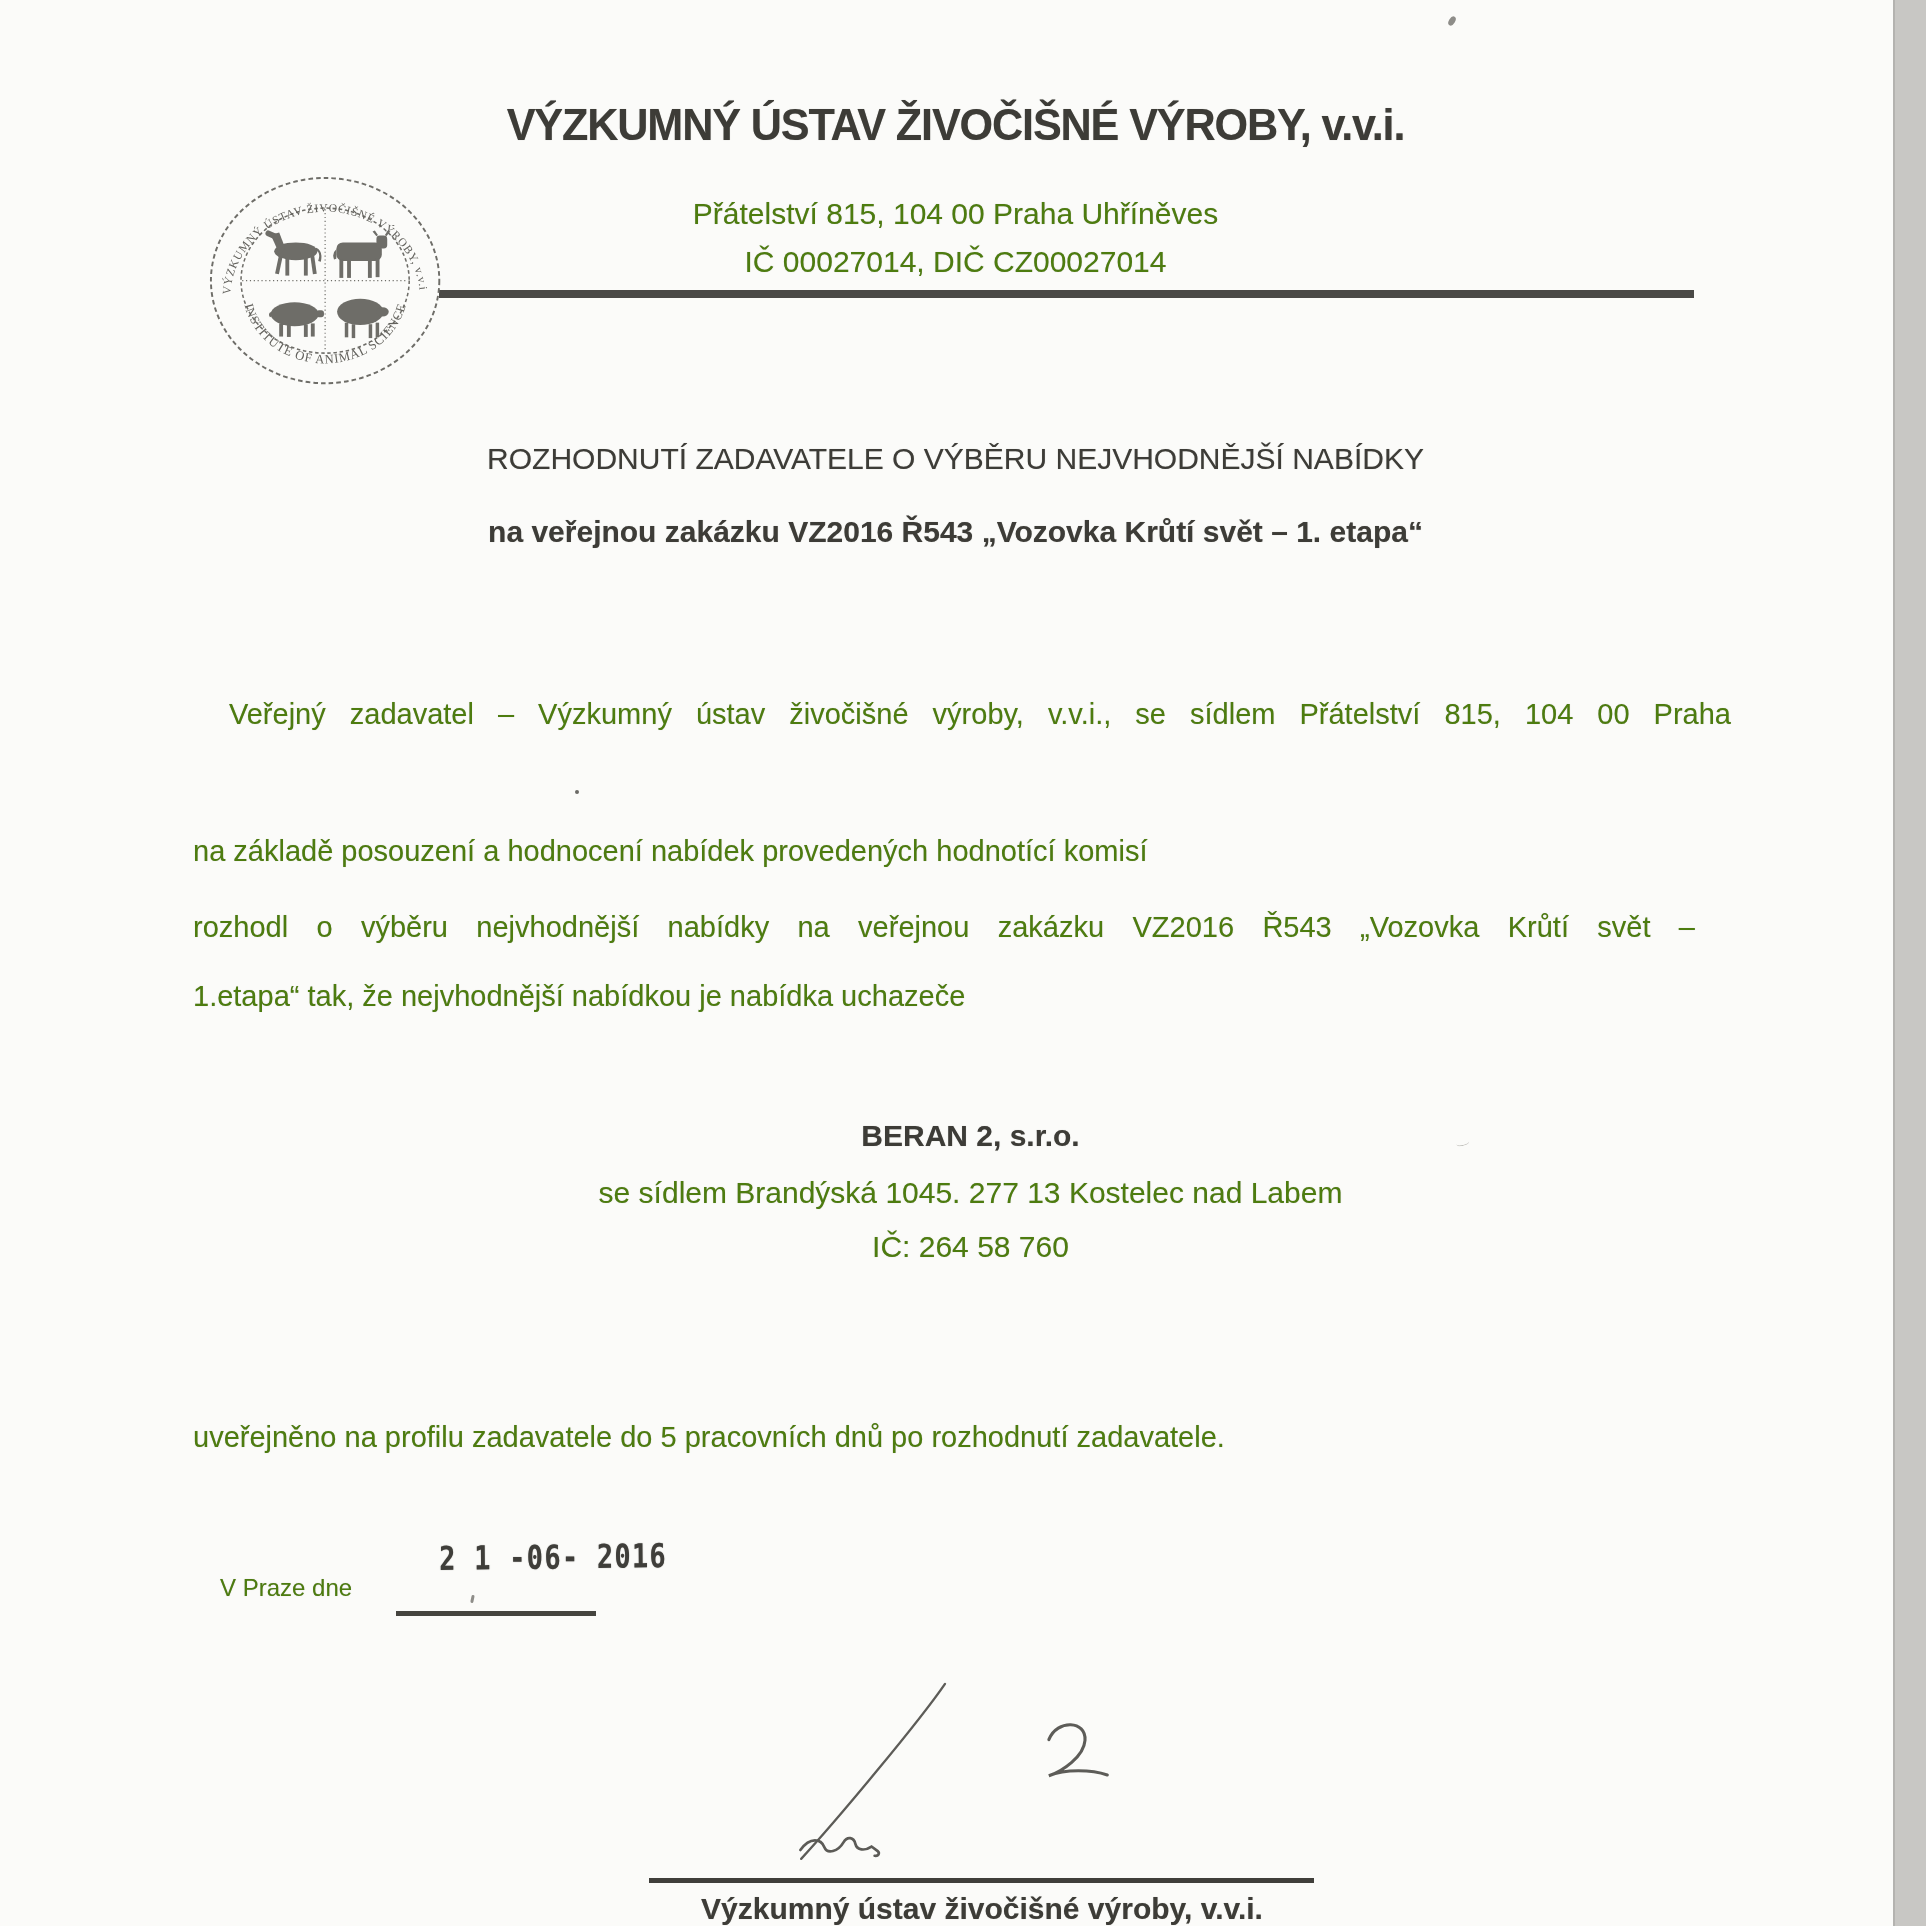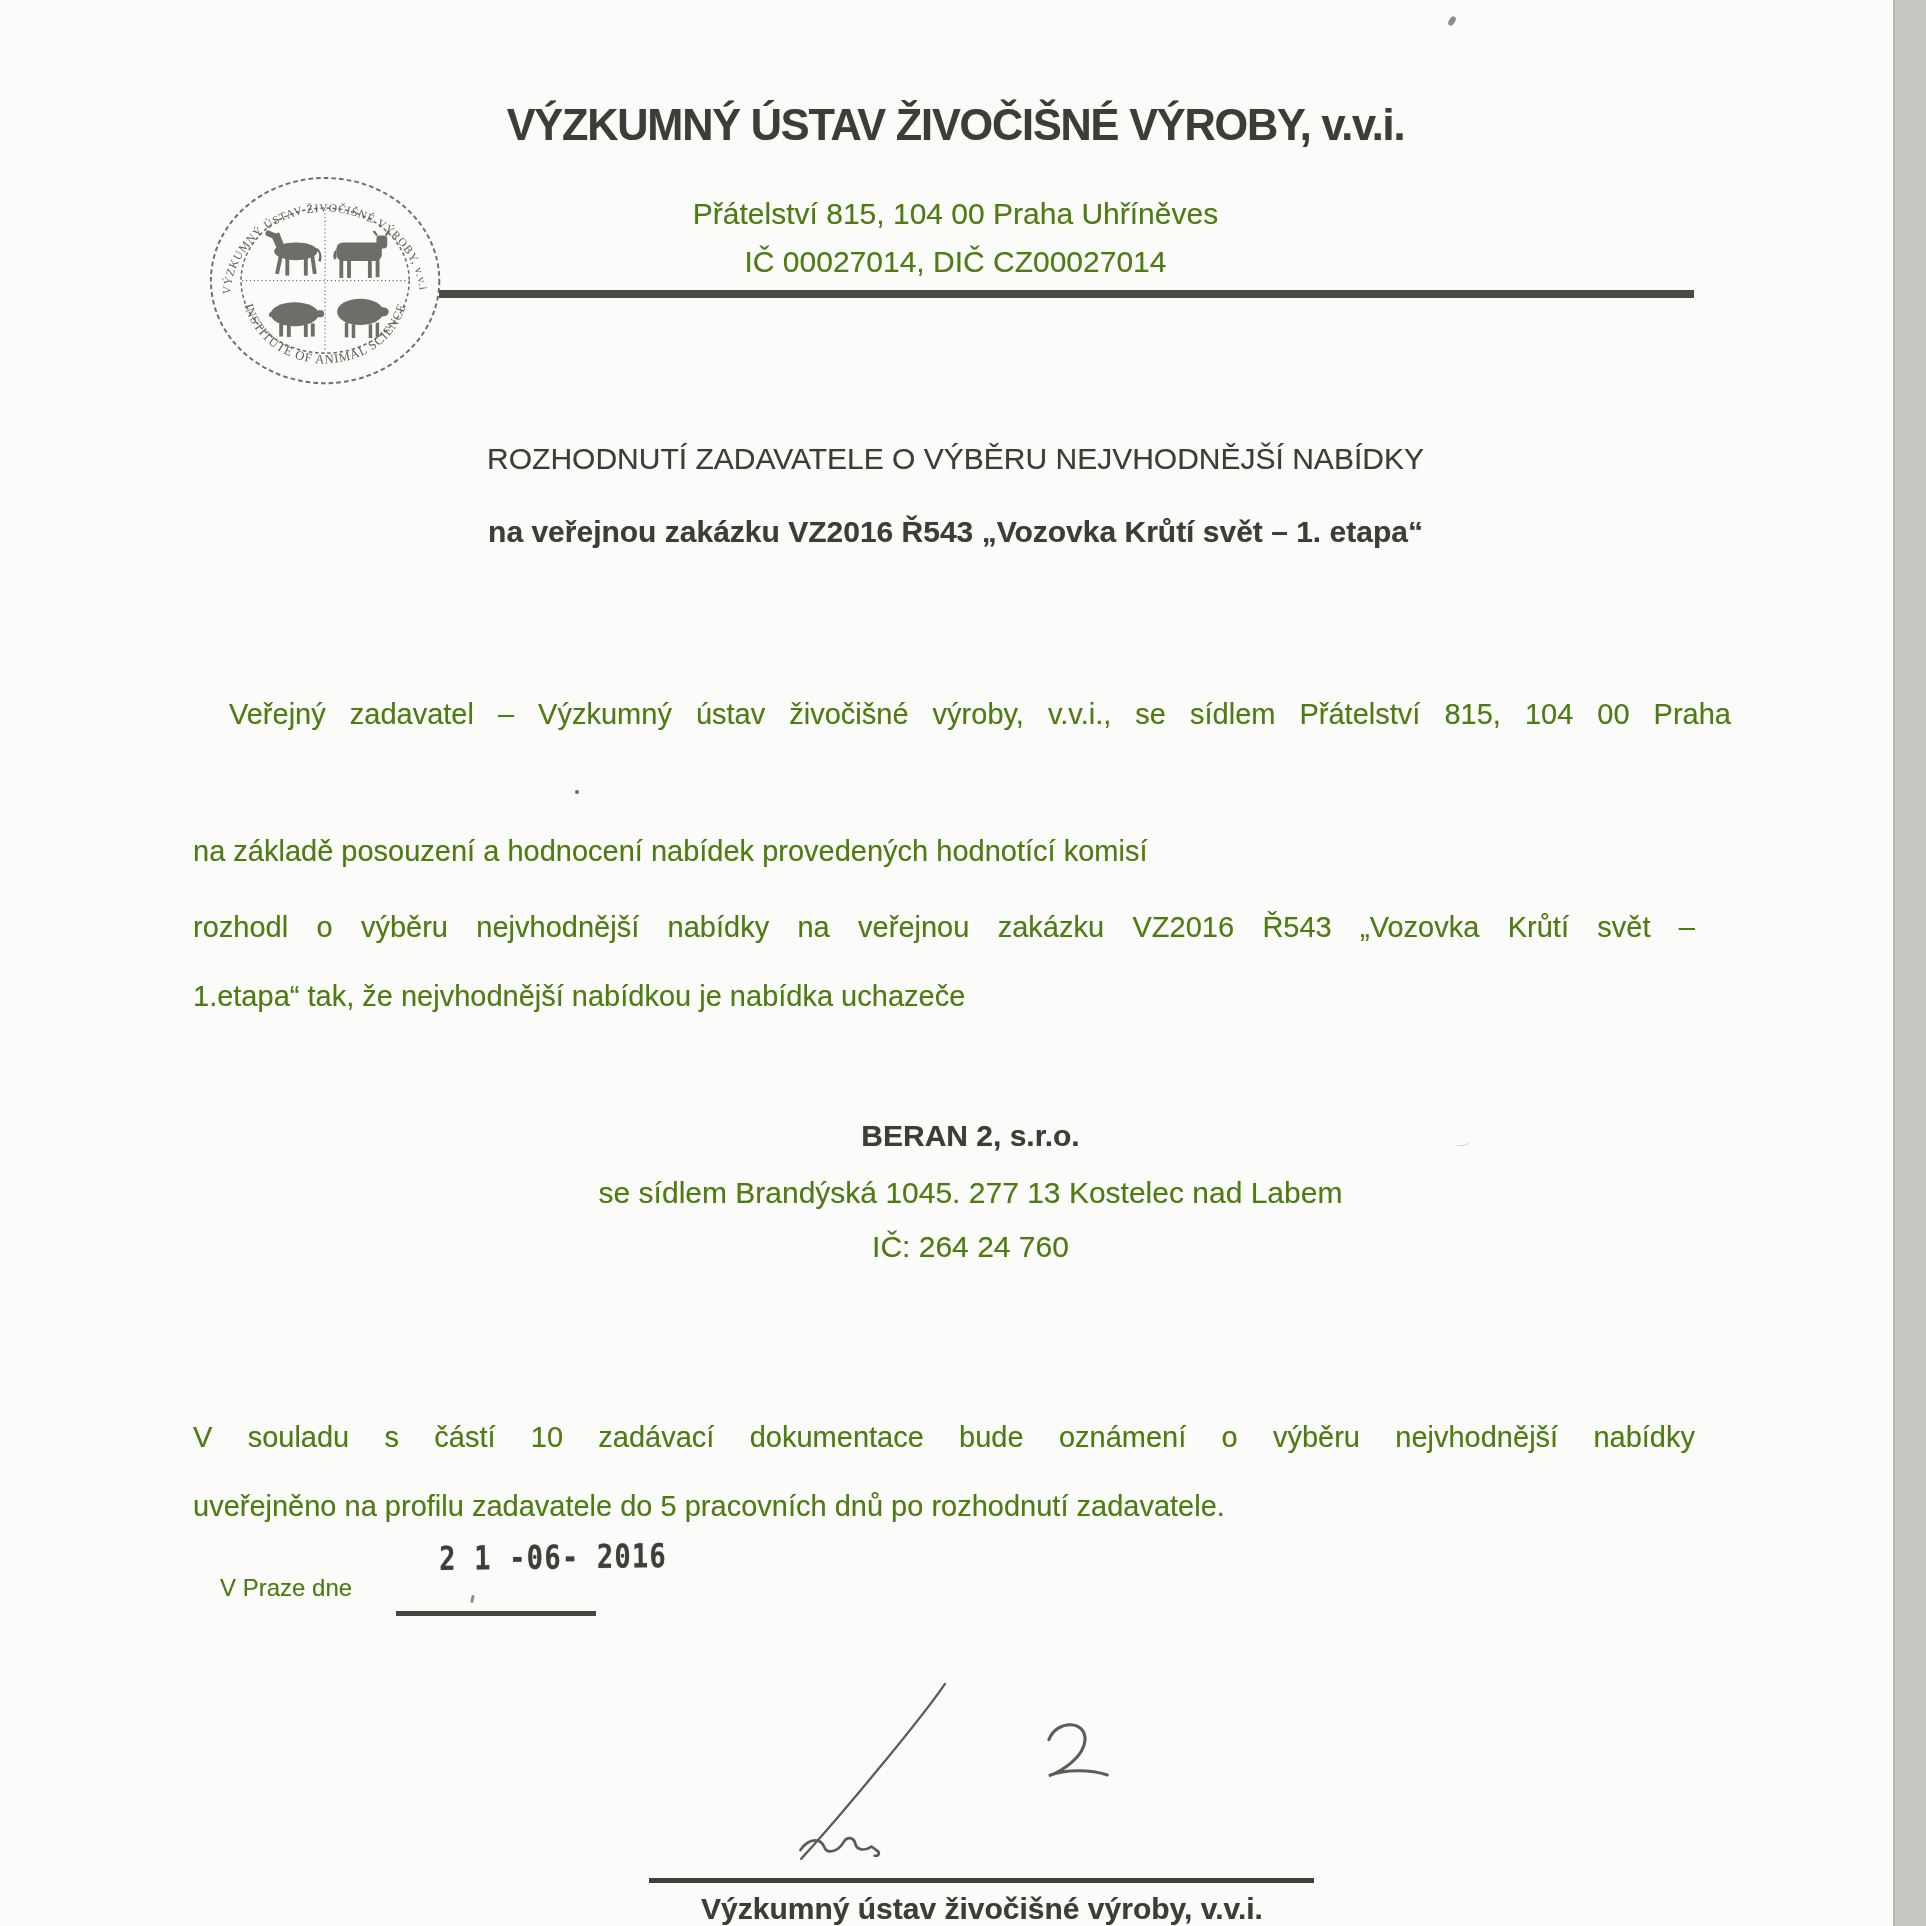--- a/index.html
+++ b/index.html
@@ -154,24 +154,23 @@
 
   <div class="abs para p-basis lline ink">na základě posouzení a hodnocení nabídek provedených hodnotící komisí</div>
 
   <div class="abs para p-decision ink">
     <div class="jline">rozhodl o výběru nejvhodnější nabídky na veřejnou zakázku VZ2016 Ř543 „Vozovka Krůtí svět –</div>
     <div class="lline">1.etapa“ tak, že nejvhodnější nabídkou je nabídka uchazeče</div>
   </div>
 
   <div class="abs winner-wrap winner-name ink-bold">BERAN 2, s.r.o.</div>
   <div class="abs winner-wrap winner-addr ink">se sídlem Brandýská 1045. 277 13 Kostelec nad Labem</div>
-  <div class="abs winner-wrap winner-ic ink">IČ: 264 24 760</div>
+  <div class="abs winner-wrap winner-ic ink">IČ: 264 58 760</div>
 
   <div class="abs para p-publication ink">
-    <div class="jline">V souladu s částí 10 zadávací dokumentace bude oznámení o výběru nejvhodnější nabídky</div>
     <div class="lline">uveřejněno na profilu zadavatele do 5 pracovních dnů po rozhodnutí zadavatele.</div>
   </div>
 
   <div class="abs stamp">2 1 -06- 2016</div>
   <div class="abs place-label ink">V Praze dne</div>
   <div class="abs date-underline"></div>
 
   <div class="abs sig-svg">
     <svg width="482" height="200" viewBox="0 0 1250 520">
       <g stroke="#4b4a46" fill="none" stroke-linecap="round" opacity="0.9">

